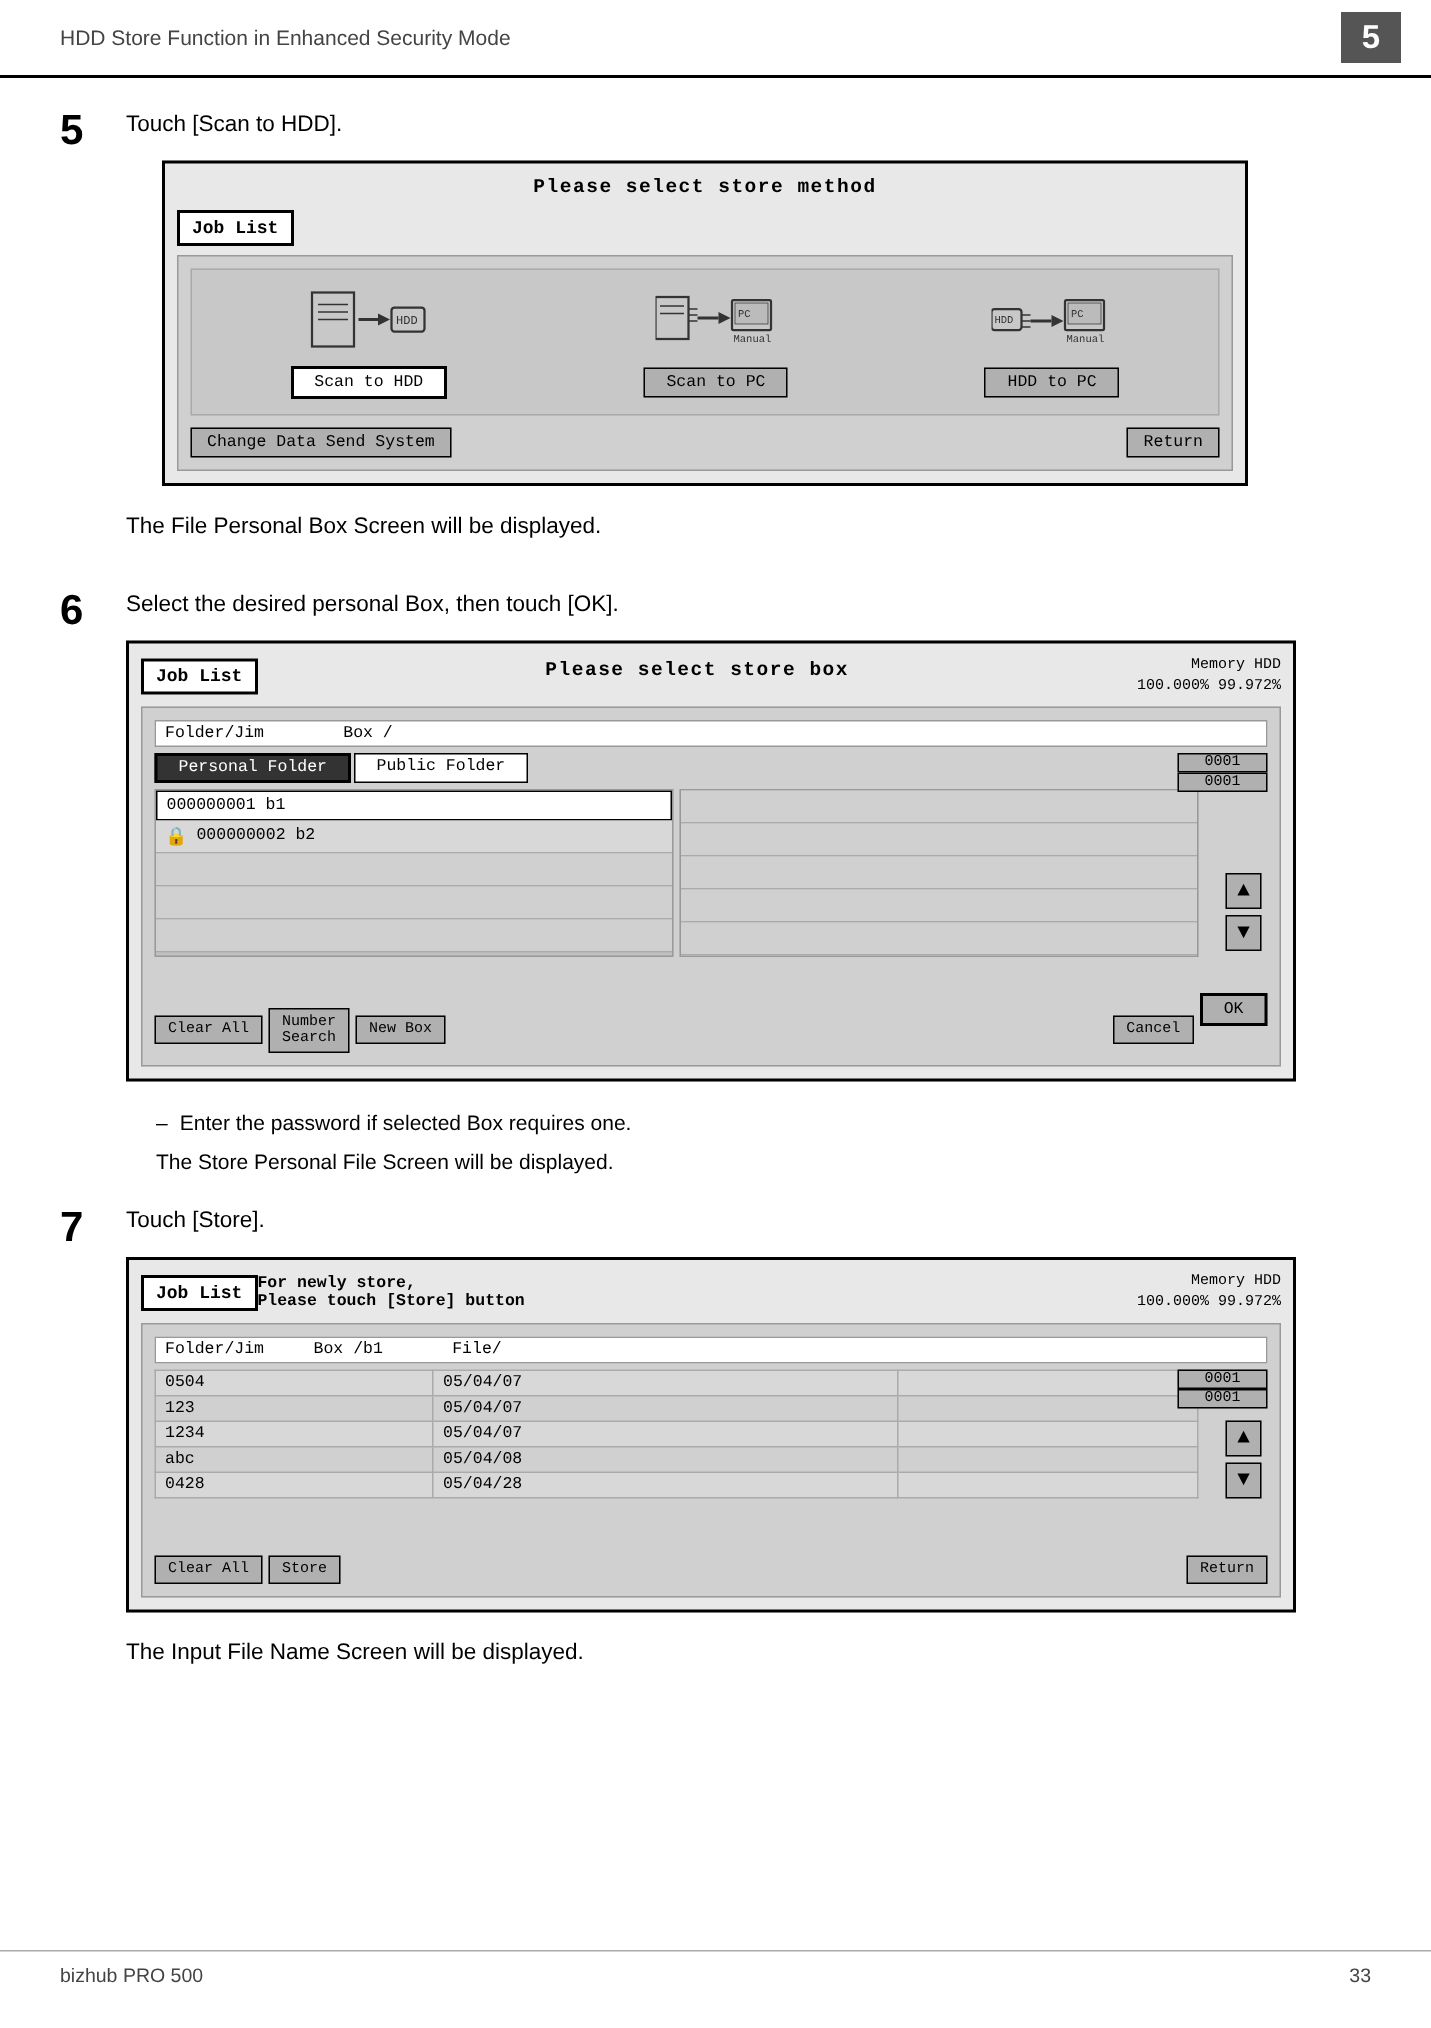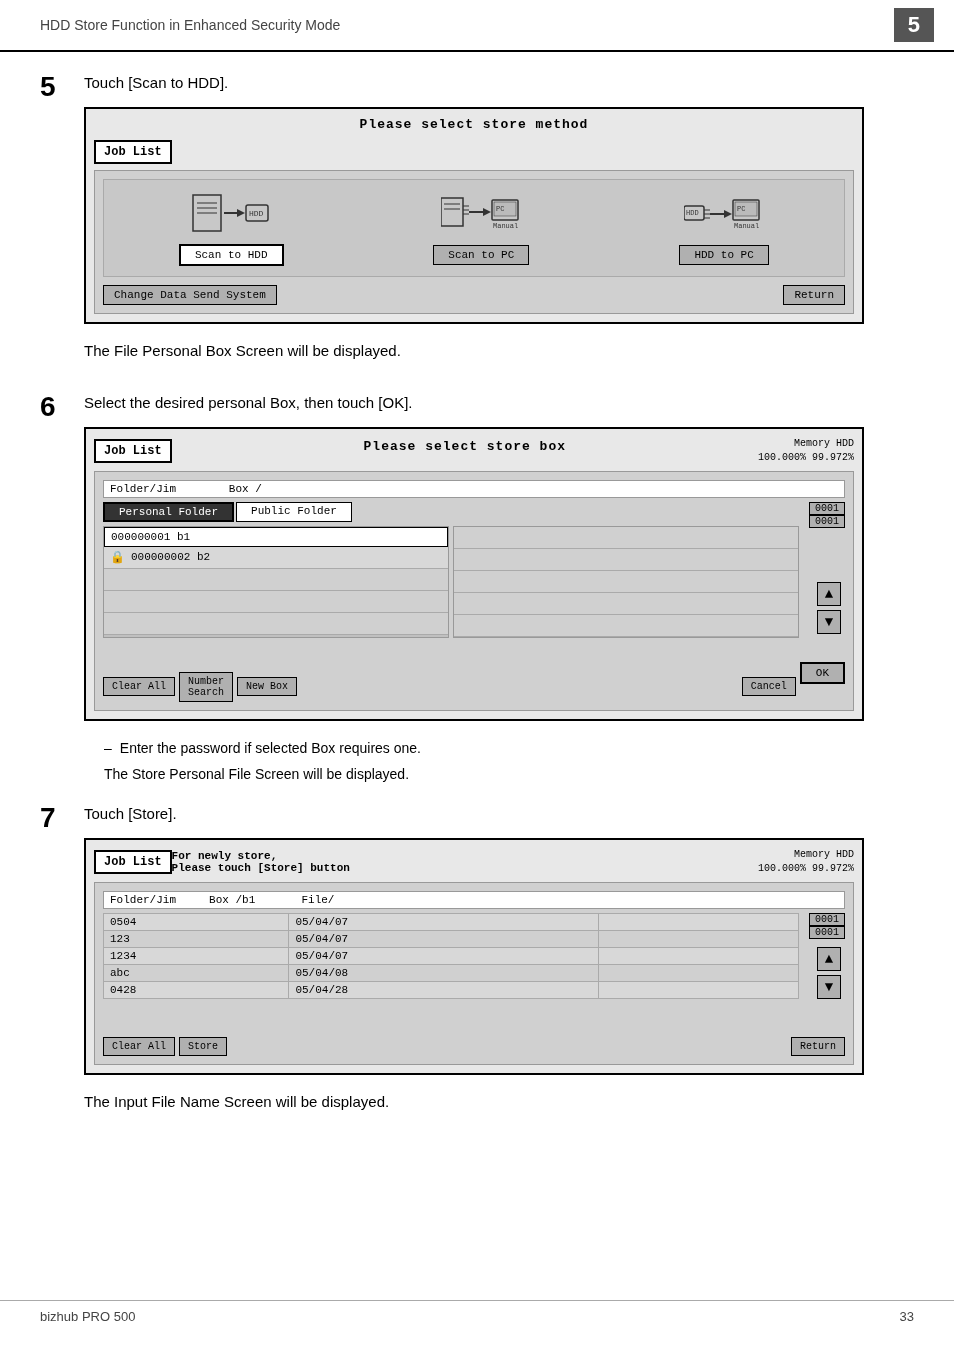--- a/index.html
+++ b/index.html
@@ -75,22 +75,23 @@
     
     .screen-frame {
       border: 2px solid #000;
       background: #e8e8e8;
       margin-bottom: 16px;
       font-family: 'Courier New', monospace;
     }
 
     
     .screen1 {
-      width: 780px;
+      width: 724px;
       padding: 8px;
+      margin-left: 24px;
     }
     .screen-title-bar {
       text-align: center;
       font-size: 13px;
       font-weight: bold;
       letter-spacing: 1px;
       margin-bottom: 8px;
       font-family: 'Courier New', monospace;
     }
     .screen-top-row {
@@ -199,21 +200,21 @@
       background: #333;
       color: #fff;
       border: 2px solid #000;
     }
     .counter-col {
       border: 1px solid #000;
       background: #b0b0b0;
       font-size: 10px;
       font-family: 'Courier New', monospace;
       text-align: center;
-      width: 36px;
+      width: 60px;
       margin-left: 44px;
     }
     .box-list-area {
       display: flex;
       gap: 4px;
     }
     .box-list-left {
       flex: 1;
       border: 1px solid #999;
       background: #c0c0c0;

